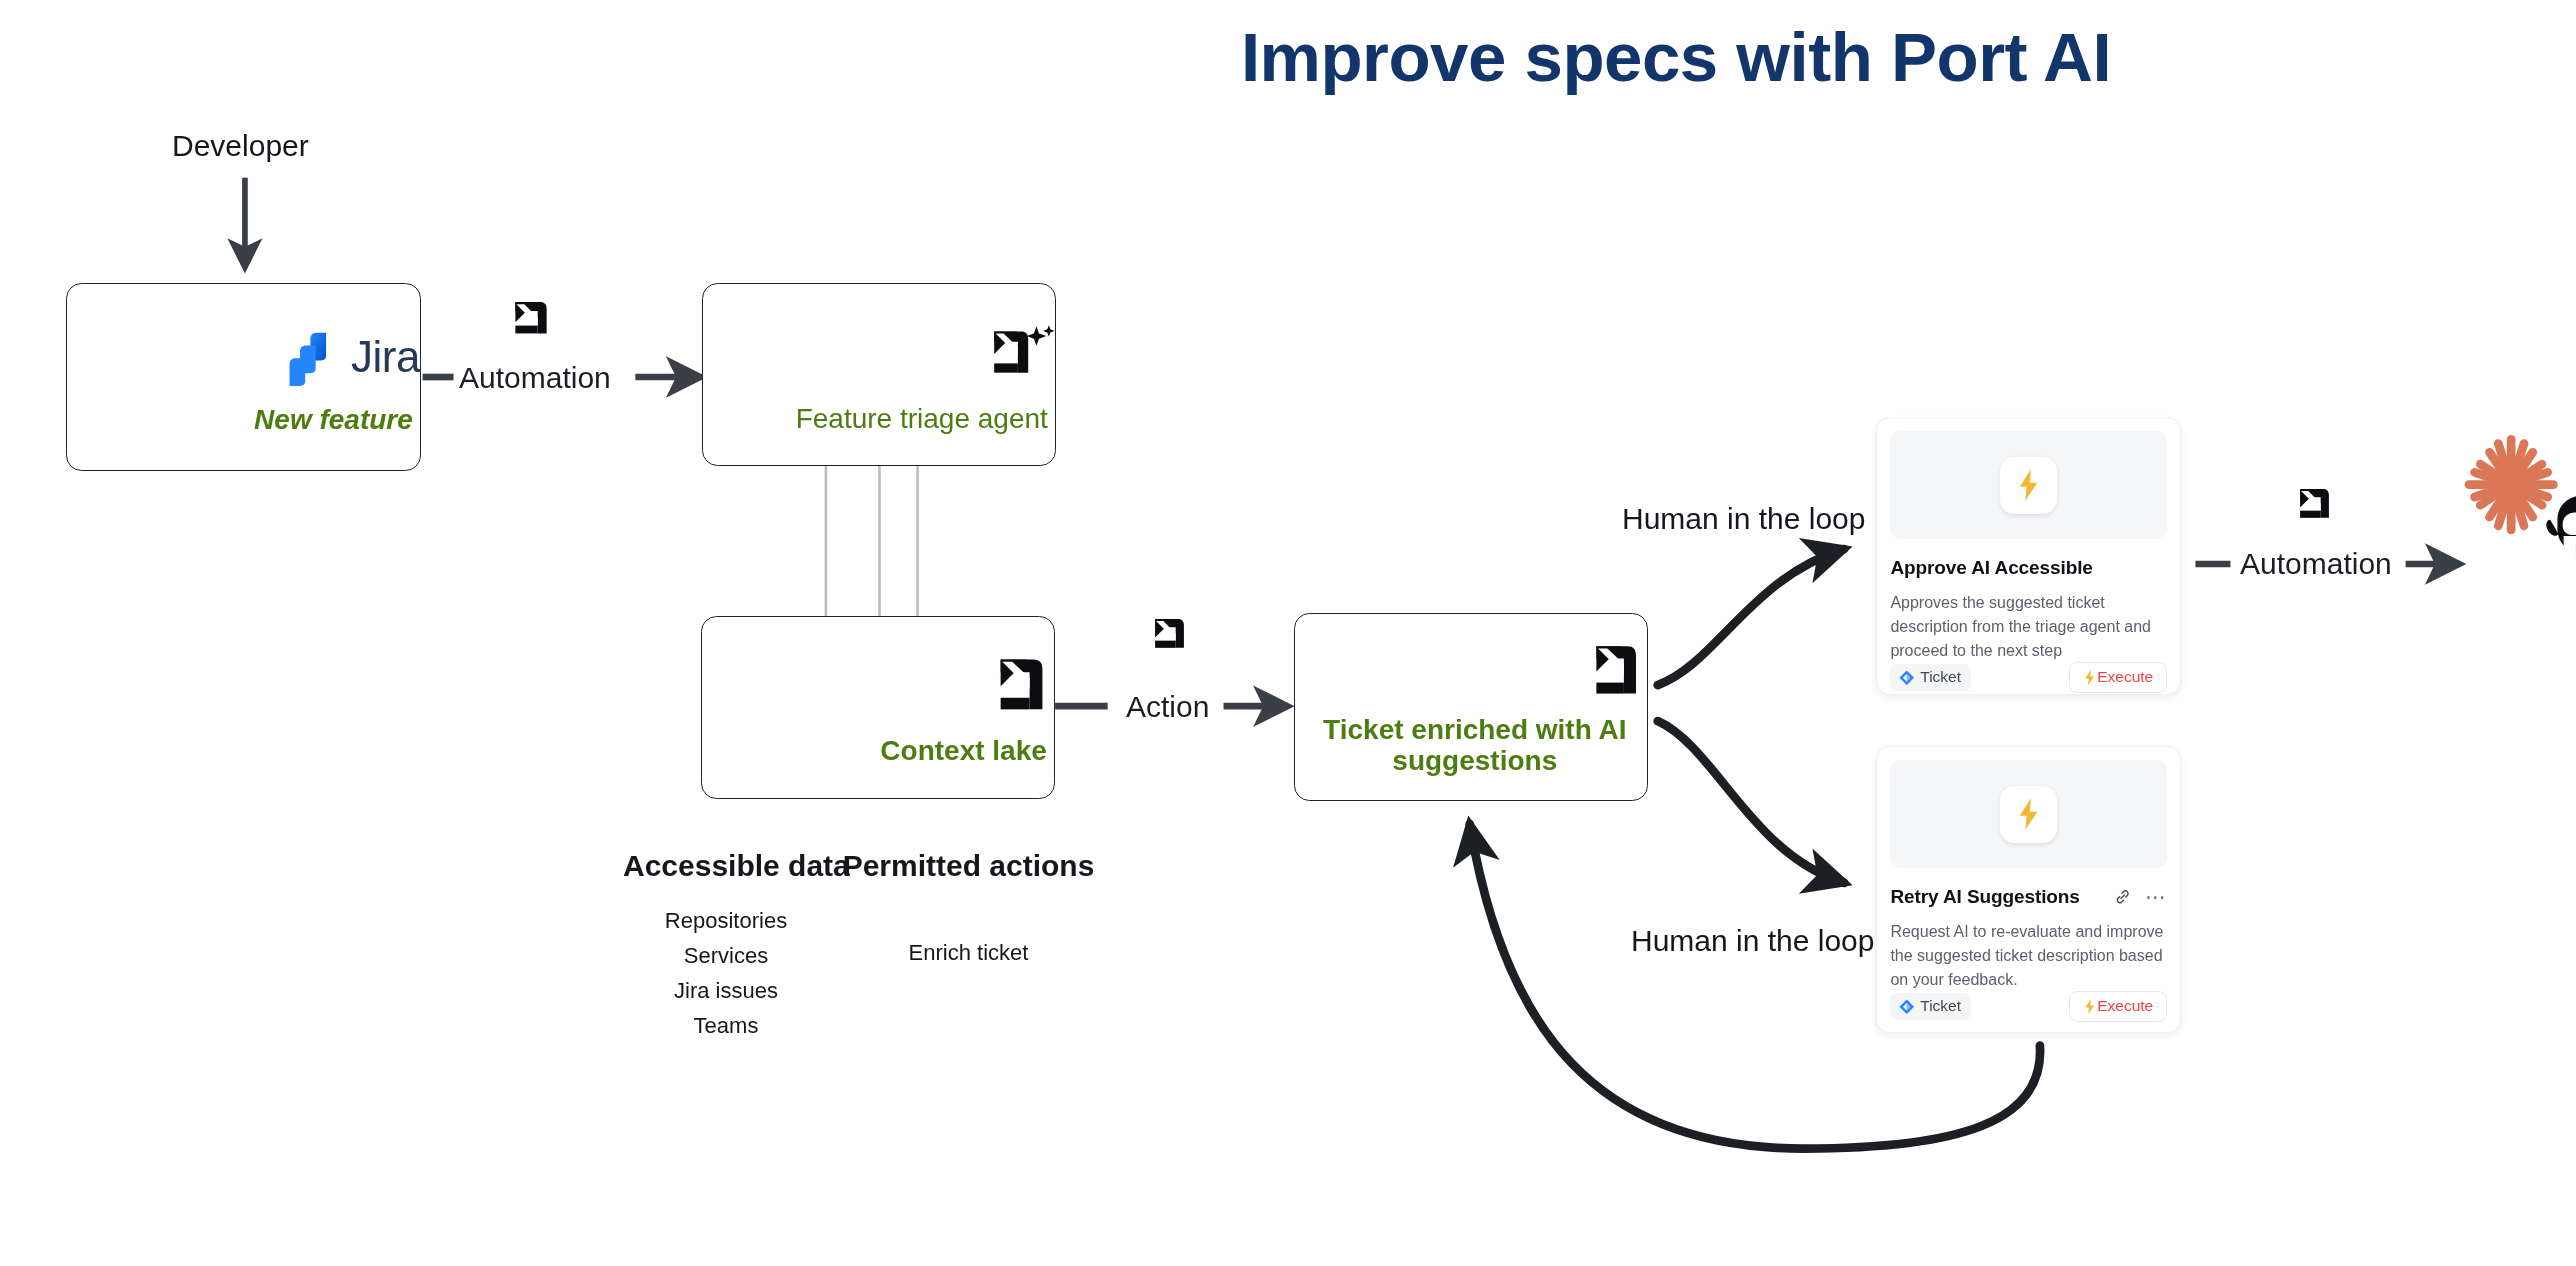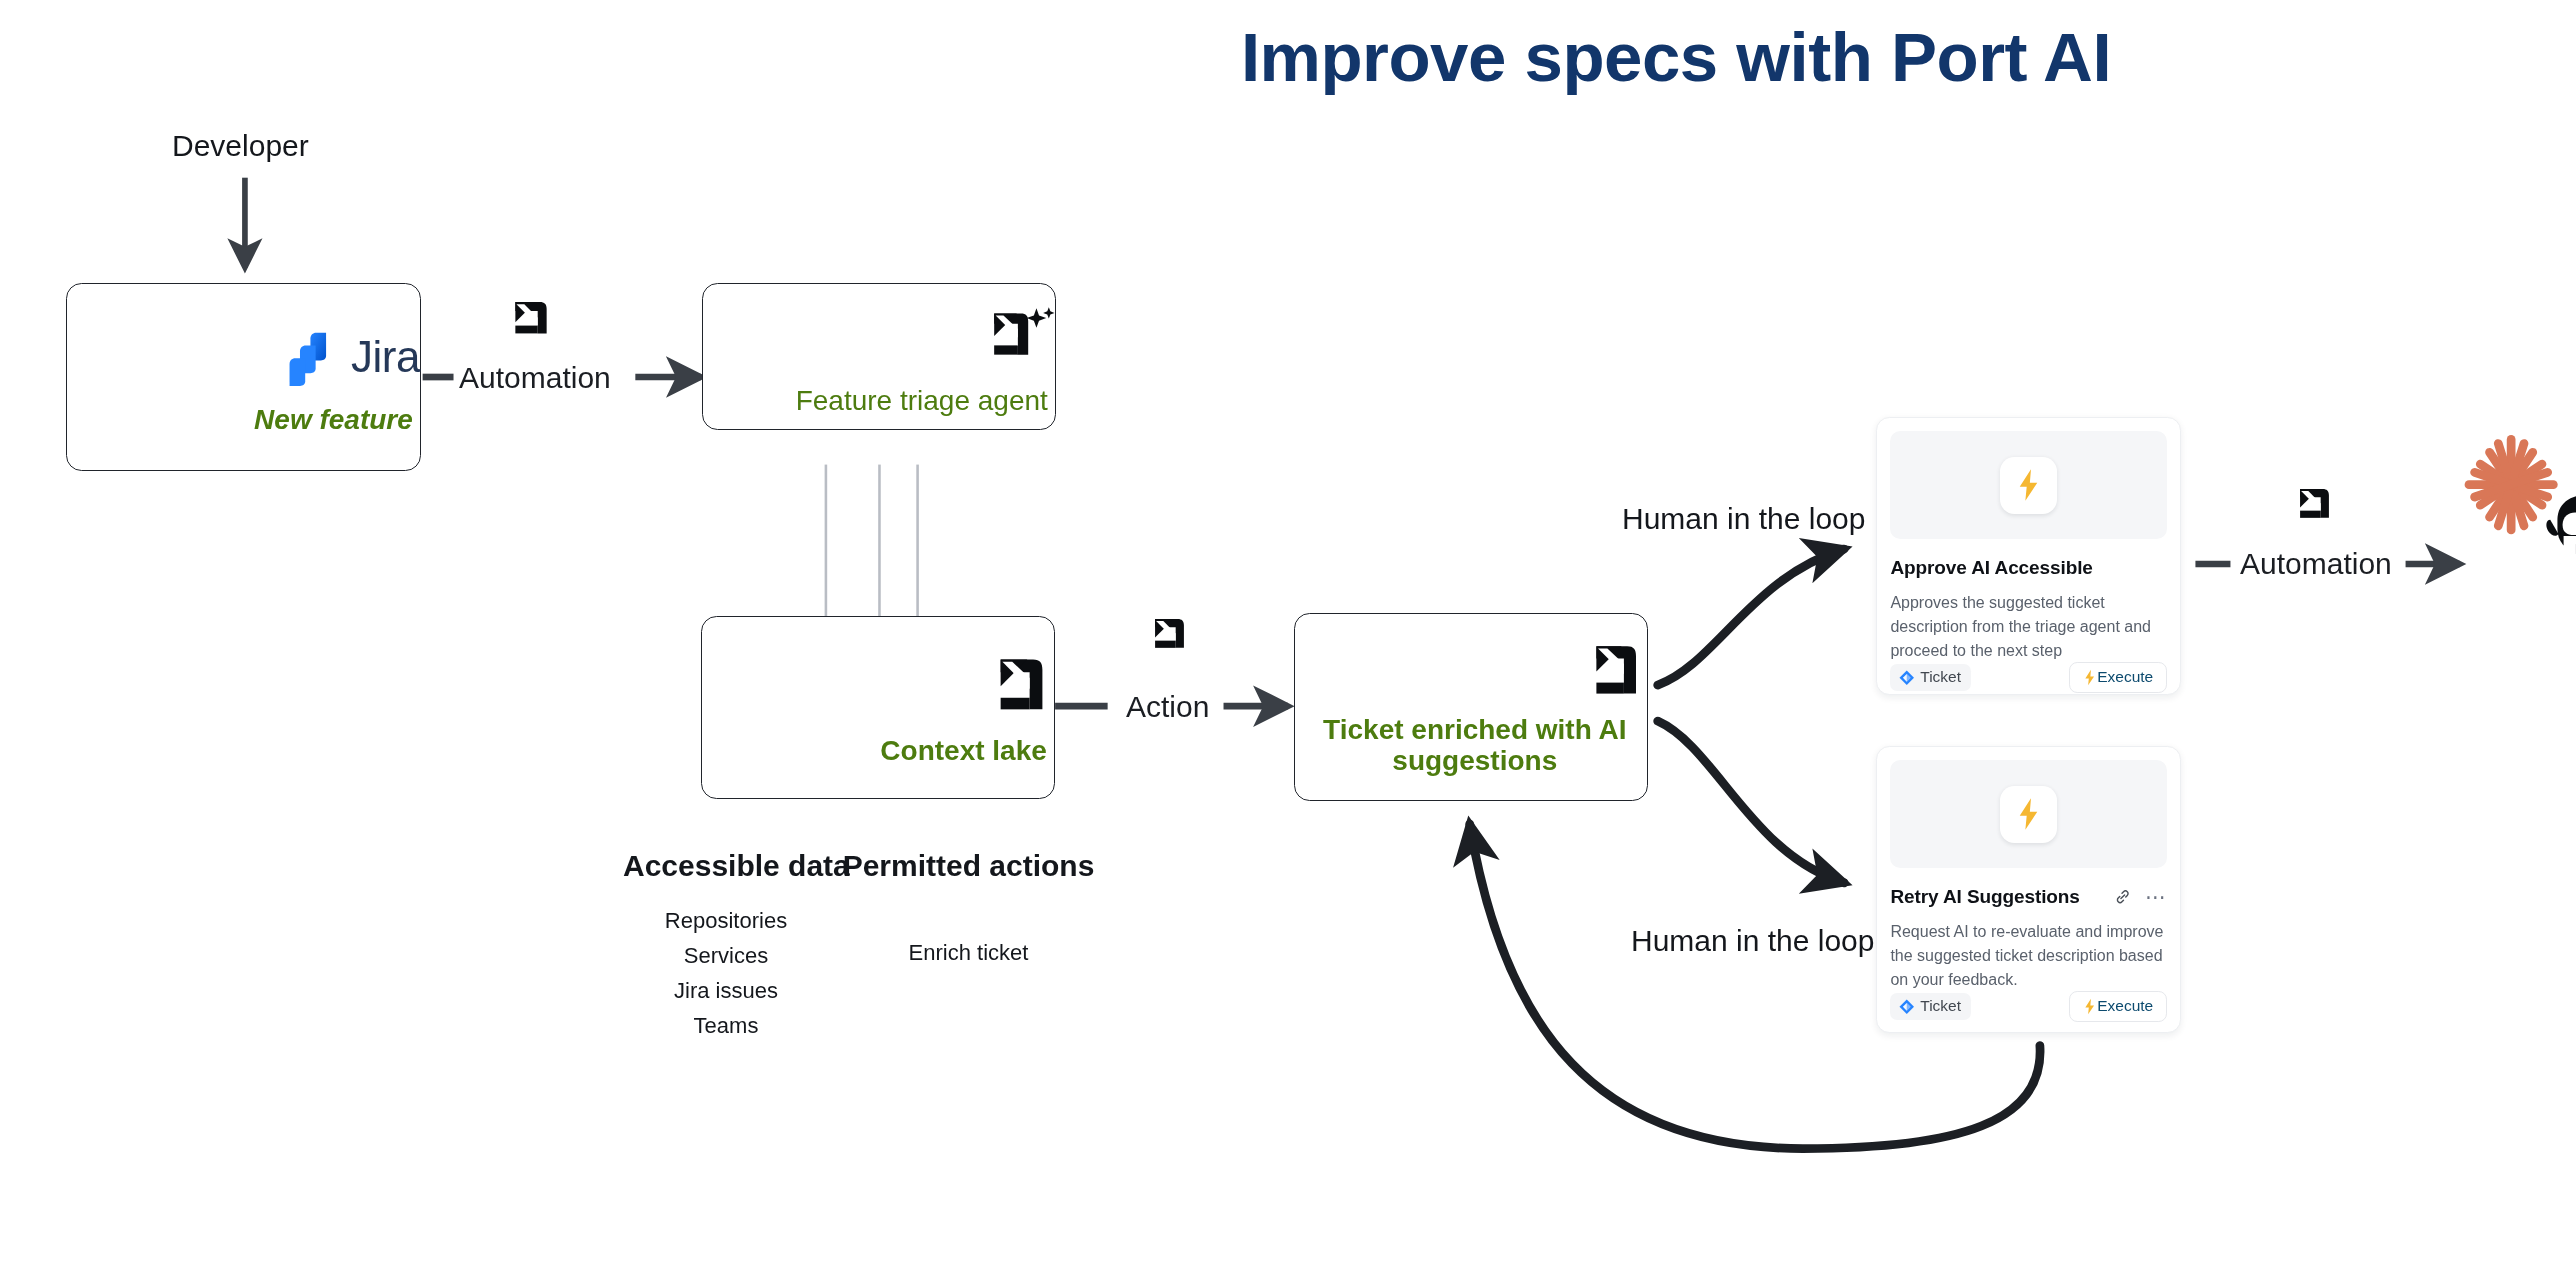--- a/index.html
+++ b/index.html
@@ -141,21 +141,21 @@
     font-size: 15.5px;
     color: #41474F;
   }
   .exec-btn {
     display: inline-flex; align-items: center; gap: 1px;
     background: #ffffff;
     border: 1px solid #E6E8EC;
     border-radius: 8.2px;
     padding: 5.2px 12.4px;
     font-size: 15.5px;
-    color: #0c4a6e;
+    color: #ef4444;
   }
   .dots {
     display: inline-block;
     font-size: 20.6px; line-height: 0.5; color: #6B7280;
     letter-spacing: 1px;
   }
 
   svg { overflow: visible; }
 </style>
 </head>
@@ -255,21 +255,21 @@
   </div>
 
   <svg class="abs" style="left:513px; top:301px;" width="36" height="38" viewBox="0 0 64 68">
     <path d="M4,2 H48 C56,2 60,6 60,14 V58 H44 V18 H4 Z" fill="#0B0D10"></path>
     <path d="M4,2 H40 L4,38 Z" fill="#0B0D10"></path>
     <path d="M4,44 H44 V58 H4 Z" fill="#0B0D10"></path>
     <path d="M6,6 L44,44 L44,30 L20,6 Z" fill="#ffffff"></path>
   </svg>
   <div class="edge-label" style="left:459px; top:361px;">Automation</div>
 
-  <div class="node" style="left:702px; top:283px; width:354px; height:147px;">
+  <div class="node" style="left:702px; top:283px; width:354px; height:183px;">
     <div style="margin-top:7.2px;">
       <svg width="66" height="58" viewBox="0 0 128 112">
         <g>
           <path d="M10,18 H62 C72,18 76,23 76,33 V98 H56 V38 H10 Z" fill="#0B0D10"></path>
           <path d="M10,18 H54 L10,62 Z" fill="#0B0D10"></path>
           <path d="M10,80 H56 V98 H10 Z" fill="#0B0D10"></path>
           <path d="M13,22 L56,65 L56,48 L28,22 Z" fill="#ffffff"></path>
         </g>
         <path d="M92,8 L97,22 L111,27 L97,32 L92,46 L87,32 L73,27 L87,22 Z" fill="#0B0D10"></path>
         <path d="M116,6 L119,14 L127,17 L119,20 L116,28 L113,20 L105,17 L113,14 Z" fill="#0B0D10"></path>

